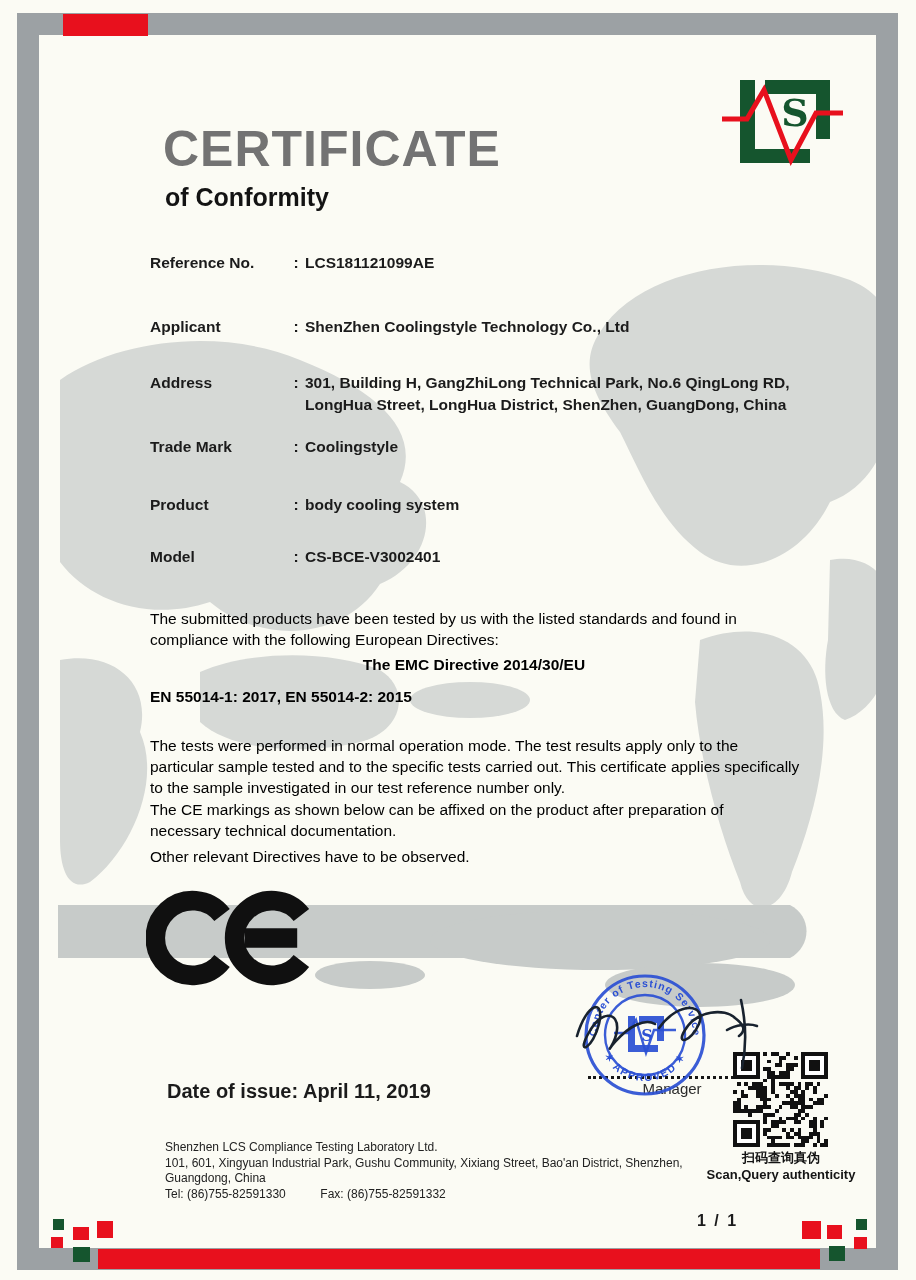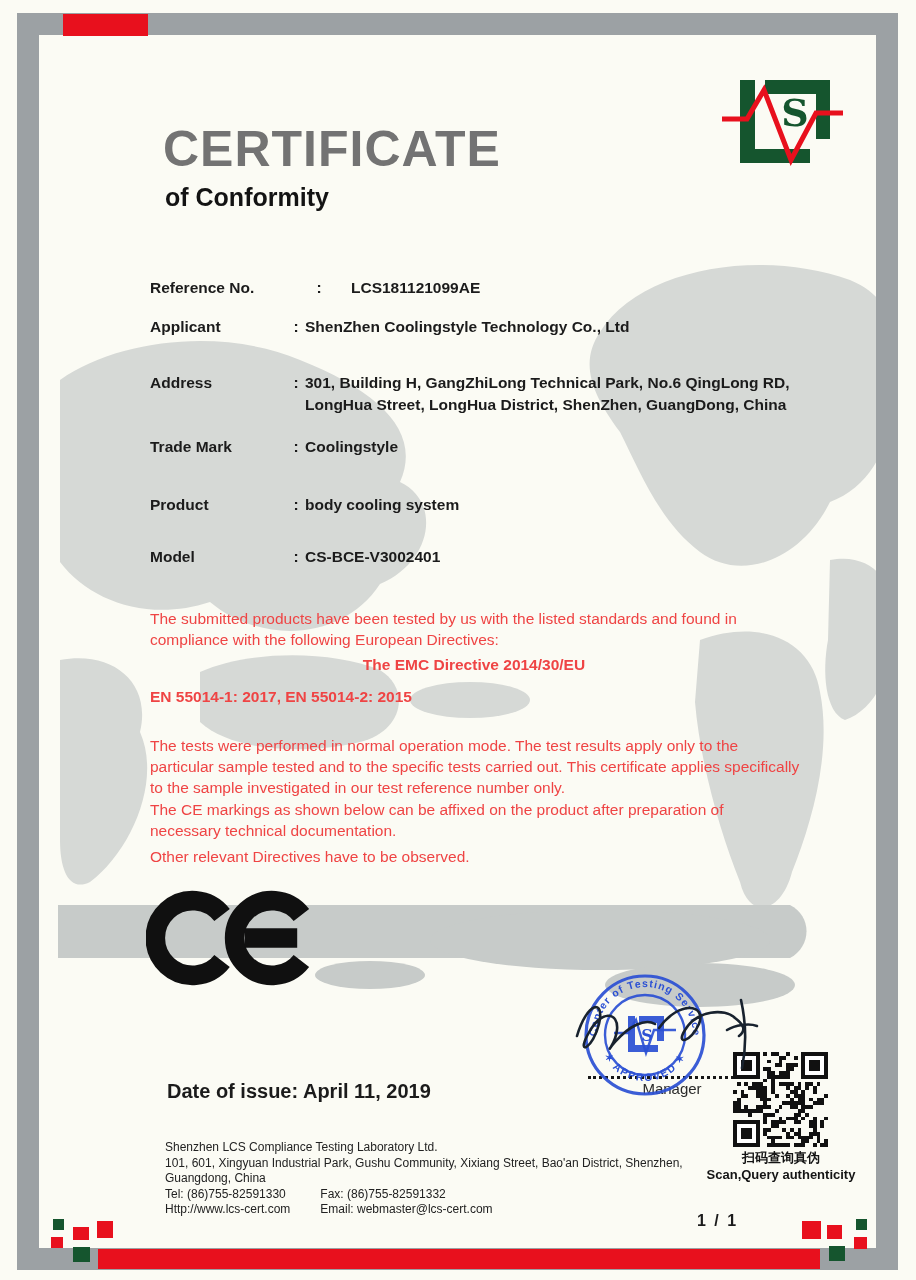--- a/index.html
+++ b/index.html
@@ -18,21 +18,21 @@
   .title{position:absolute;left:163px;top:120px;font-size:50px;font-weight:bold;
          letter-spacing:1px;color:#737373;}
   .subtitle{position:absolute;left:165px;top:183px;font-size:25px;font-weight:bold;color:#131313;}
   
   .frow{position:absolute;left:150px;width:660px;display:flex;align-items:flex-start;
         font-size:15.5px;font-weight:bold;line-height:22px;}
   .flabel{width:137px;flex:0 0 137px;}
   .fcolon{width:18px;flex:0 0 18px;text-align:center;}
   .fvalue{max-width:485px;}
   
-  .para{position:absolute;left:150px;width:648px;font-size:15.5px;line-height:21px;color:#ef4444;}
+  .para{position:absolute;left:150px;width:648px;font-size:15.5px;line-height:21px;color:#000000;}
   .bold{font-weight:bold;}
   
   .dateline{position:absolute;left:150px;top:1080px;font-size:20px;font-weight:bold;margin-left:17px;}
   
   .dotline{position:absolute;left:588px;top:1062px;width:170px;height:14px;
            border-bottom:3px dotted #161616;}
   .manager{position:absolute;left:612px;top:1080px;width:120px;text-align:center;
            font-size:15px;color:#2b2b2b;}
   
   .qrbox{position:absolute;left:733px;top:1052px;width:95px;height:95px;}
@@ -87,21 +87,21 @@
         <rect x="47" y="7" width="65" height="14"></rect>
         <rect x="98" y="7" width="14" height="59"></rect>
       </g>
       <text x="77" y="53" text-anchor="middle" font-family="DejaVu Serif,serif" font-size="38" font-weight="bold" fill="#15552e">S</text>
       <polyline points="4,46 29,46 46,17 73,87 98,40 125,40" fill="none" stroke="#e8101d" stroke-width="5"></polyline>
     </svg>
 
     <div class="title">CERTIFICATE</div>
     <div class="subtitle">of Conformity</div>
 
-    <div class="frow" style="top:277px;gap:23px;">
+    <div class="frow" style="top:252px;">
       <span class="flabel">Reference No.</span>
       <span class="fcolon">:</span>
       <span class="fvalue">LCS181121099AE</span>
     </div>
     <div class="frow" style="top:316px;">
       <span class="flabel">Applicant</span>
       <span class="fcolon">:</span>
       <span class="fvalue">ShenZhen Coolingstyle Technology Co., Ltd</span>
     </div>
     <div class="frow" style="top:372px;">
@@ -394,24 +394,20 @@
     <div class="pagenum">1 / 1</div>
 
     <div class="footer">
       <div>Shenzhen LCS Compliance Testing Laboratory Ltd.</div>
       <div>101, 601, Xingyuan Industrial Park, Gushu Community, Xixiang Street, Bao'an District, Shenzhen,</div>
       <div>Guangdong, China</div>
       <div>
         <span class="fcol">Tel: (86)755-82591330</span>
         <span>Fax: (86)755-82591332</span>
       </div>
-      <div>
-        <span class="fcol">Http://www.lcs-cert.com</span>
-        <span>Email: webmaster@lcs-cert.com</span>
-      </div>
     </div>
   </div>
 
   <div class="frame"></div>
   <div class="deco" style="left:63px;top:14px;width:85px;height:22px;background:#e8101d;"></div>
   <div class="deco" style="left:98px;top:1249px;width:722px;height:20px;background:#e8101d;"></div>
 
   <div class="deco" style="left:53px;top:1219px;width:11px;height:11px;background:#15552e;"></div>
   <div class="deco" style="left:51px;top:1237px;width:12px;height:11px;background:#e8101d;"></div>
   <div class="deco" style="left:73px;top:1227px;width:16px;height:13px;background:#e8101d;"></div>

